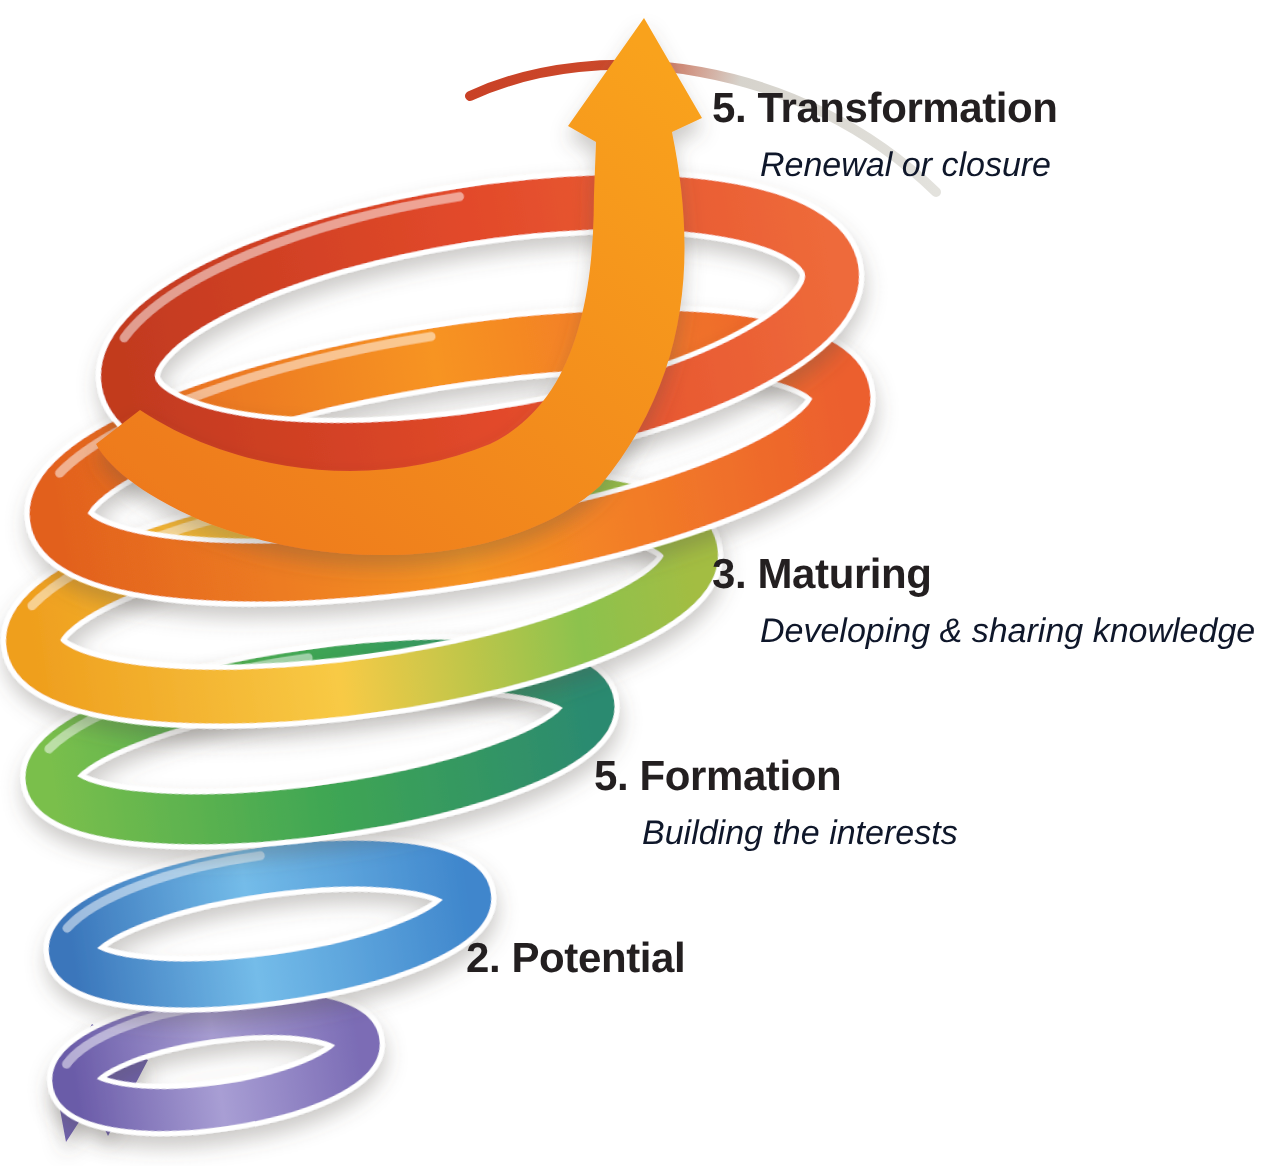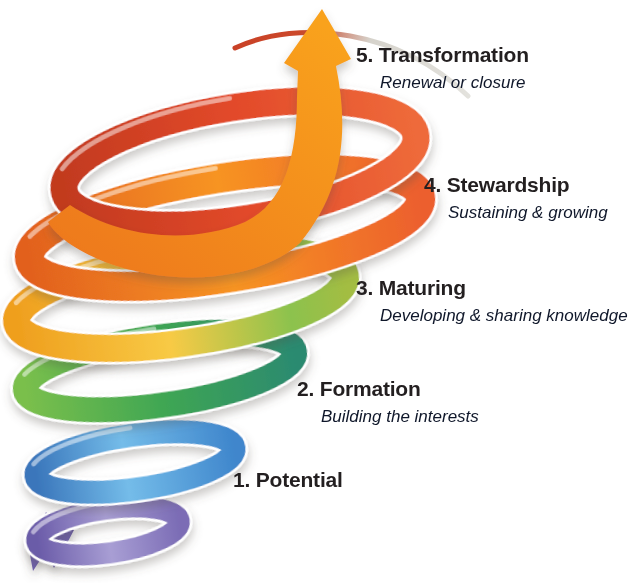--- a/index.html
+++ b/index.html
@@ -121,32 +121,28 @@
       </g>
       <path d="M 235 48 C 300 18 400 30 468 96" fill="none" stroke="url(#g-ghost)" stroke-width="5" stroke-linecap="round"></path>
       <path filter="url(#ds)" d="M 322 9 L 351 59 L 336 66 C 349 130 344 190 300 243 C 262 278 180 290 105 262 C 75 250 55 235 48 222 L 70 205 C 120 238 190 245 245 222 C 285 203 297 155 297 97 L 298 71 L 284 63 Z" fill="url(#g-arrow)"></path>
     </svg>
 
   <div class="stage s5">
     <div class="stage-title">5. Transformation</div>
     <div class="stage-sub">Renewal or closure</div>
   </div>
 
-  <div class="stage s4">
-    <div class="stage-title">4. Stewardship</div>
-    <div class="stage-sub">Sustaining &amp; growing</div>
-  </div>
 
   <div class="stage s3">
     <div class="stage-title">3. Maturing</div>
     <div class="stage-sub">Developing &amp; sharing knowledge</div>
   </div>
 
   <div class="stage s2">
-    <div class="stage-title">2. Formation</div>
+    <div class="stage-title">5. Formation</div>
     <div class="stage-sub">Building the interests</div>
   </div>
 
   <div class="stage s1">
-    <div class="stage-title">1. Potential</div>
+    <div class="stage-title">2. Potential</div>
   </div>
 
 </div>
 
 </body></html>

